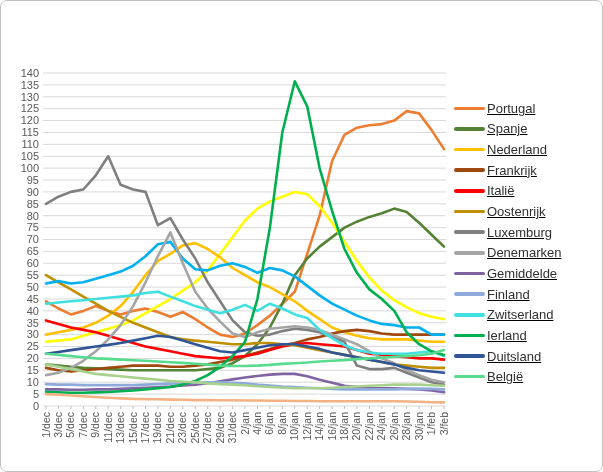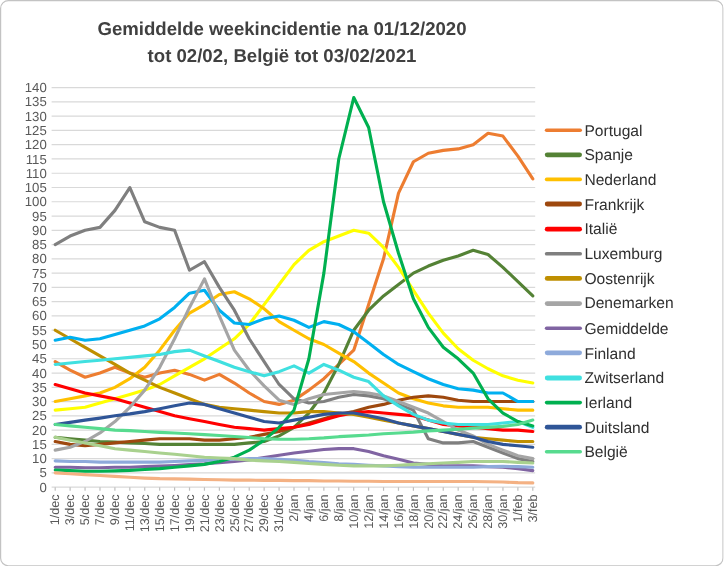--- a/index.html
+++ b/index.html
@@ -20,20 +20,21 @@
     font-weight:bold;
     color:#404040;
     line-height:1.5;
   }
   #plot-svg{position:absolute;top:0;left:0;}
   #legend{
     position:absolute;
     left:453px;top:97px;
     display:flex;
     flex-direction:column;
+    text-decoration:underline;
   }
   .legend-row{
     height:20.65px;
     display:flex;
     align-items:center;
   }
   .legend-swatch{
     width:31px;height:3.6px;
     border-radius:2px;
     flex:0 0 auto;
@@ -42,24 +43,20 @@
     margin-left:2px;
     font-size:13px;
     color:#303030;
     white-space:nowrap;
   }
 </style>
 </head>
 <body>
 
 <div id="chart-card">
-  <div id="chart-title">
-    <div>Gemiddelde weekincidentie  na 01/12/2020</div>
-    <div>tot 02/02, België tot 03/02/2021</div>
-  </div>
   <svg id="plot-svg" width="603" height="472" viewBox="0 0 603 472">
       <line x1="42" y1="405" x2="445" y2="405" stroke="#d9d9d9" stroke-width="1"></line>
       <text x="38" y="408.8" text-anchor="end" font-size="11" fill="#595959">0</text>
       <line x1="42" y1="393.10714285714283" x2="445" y2="393.10714285714283" stroke="#d9d9d9" stroke-width="1"></line>
       <text x="38" y="396.90714285714284" text-anchor="end" font-size="11" fill="#595959">5</text>
       <line x1="42" y1="381.2142857142857" x2="445" y2="381.2142857142857" stroke="#d9d9d9" stroke-width="1"></line>
       <text x="38" y="385.01428571428573" text-anchor="end" font-size="11" fill="#595959">10</text>
       <line x1="42" y1="369.32142857142856" x2="445" y2="369.32142857142856" stroke="#d9d9d9" stroke-width="1"></line>
       <text x="38" y="373.12142857142857" text-anchor="end" font-size="11" fill="#595959">15</text>
       <line x1="42" y1="357.42857142857144" x2="445" y2="357.42857142857144" stroke="#d9d9d9" stroke-width="1"></line>
@@ -212,26 +209,26 @@
       </div>
       <div class="legend-row">
         <div class="legend-swatch" style="background: rgb(158, 72, 14);"></div>
         <span class="legend-label">Frankrijk</span>
       </div>
       <div class="legend-row">
         <div class="legend-swatch" style="background: rgb(255, 0, 0);"></div>
         <span class="legend-label">Italië</span>
       </div>
       <div class="legend-row">
+        <div class="legend-swatch" style="background: rgb(191, 143, 0);"></div>
+        <span class="legend-label">Oostenrijk</span>
+      </div>
+      <div class="legend-row">
         <div class="legend-swatch" style="background: rgb(127, 127, 127);"></div>
         <span class="legend-label">Luxemburg</span>
-      </div>
-      <div class="legend-row">
-        <div class="legend-swatch" style="background: rgb(191, 143, 0);"></div>
-        <span class="legend-label">Oostenrijk</span>
       </div>
       <div class="legend-row">
         <div class="legend-swatch" style="background: rgb(165, 165, 165);"></div>
         <span class="legend-label">Denemarken</span>
       </div>
       <div class="legend-row">
         <div class="legend-swatch" style="background: rgb(128, 100, 162);"></div>
         <span class="legend-label">Gemiddelde</span>
       </div>
       <div class="legend-row">

